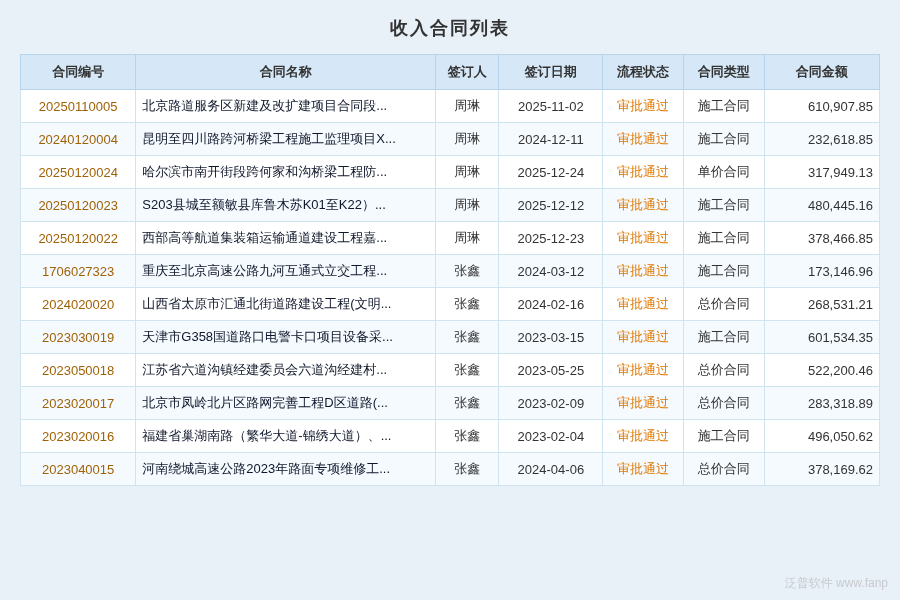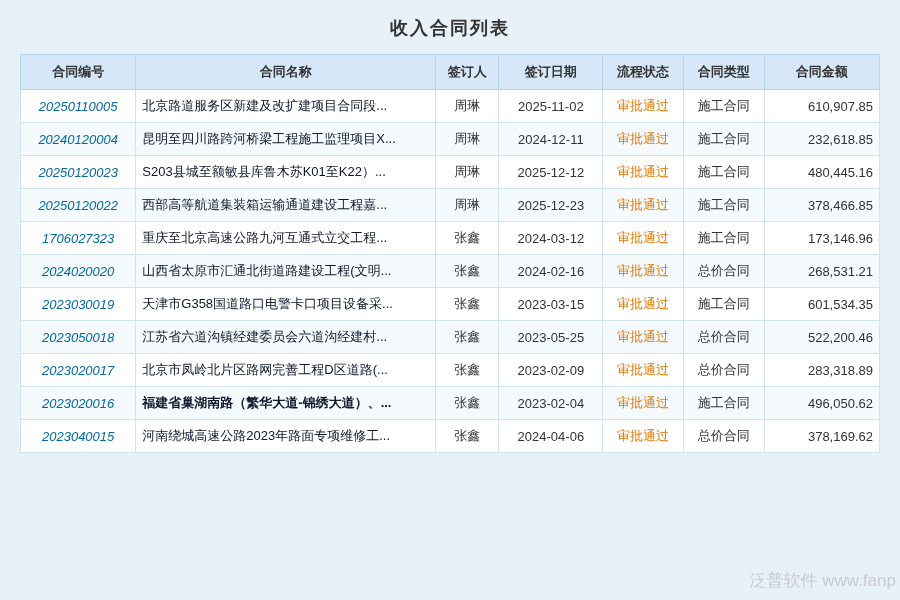--- a/index.html
+++ b/index.html
@@ -56,24 +56,23 @@
       padding: 7px 6px;
       text-align: center;
       color: #333;
       border: 1px solid #d0e4f0;
       white-space: nowrap;
       overflow: hidden;
       text-overflow: ellipsis;
       max-width: 0;
     }
     .data-table tbody td.contract-id {
-      color: #0369a1;
+      color: #a16207;
       cursor: pointer;
       font-weight: 500;
-      font-style: italic;
     }
     .data-table tbody td.contract-name {
       text-align: left;
       color: #0f172a;
       cursor: pointer;
       max-width: 260px;
     }
     .data-table tbody td.amount {
       text-align: right;
       color: #333;
@@ -84,22 +83,22 @@
     .col-id { width: 100px; }
     .col-name { width: 260px; }
     .col-signer { width: 55px; }
     .col-date { width: 90px; }
     .col-status { width: 70px; }
     .col-type { width: 70px; }
     .col-amount { width: 100px; }
     .watermark {
       position: fixed;
       bottom: 8px;
-      right: 4px;
-      font-size: 17px;
+      right: 12px;
+      font-size: 12px;
       color: #bbb;
       opacity: 0.7;
       z-index: 10;
     }
   </style>
 </head>
 <body>
 
 <div class="page-container">
   <div class="page-title">收入合同列表</div>
@@ -129,20 +128,29 @@
         <tr>
           <td class="contract-id col-id">20240120004</td>
           <td class="contract-name col-name" title="昆明至四川路跨河桥梁工程施工监理项目X..." style="max-width: 260px; overflow: hidden; text-overflow: ellipsis; white-space: nowrap;">昆明至四川路跨河桥梁工程施工监理项目X...</td>
           <td class="col-signer">周琳</td>
           <td class="col-date">2024-12-11</td>
           <td class="status col-status">审批通过</td>
           <td class="col-type">施工合同</td>
           <td class="amount col-amount">232,618.85</td>
         </tr>
         <tr>
+          <td class="contract-id col-id">20250120024</td>
+          <td class="contract-name col-name" title="哈尔滨市南开街段跨何家和沟桥梁工程防..." style="max-width: 260px; overflow: hidden; text-overflow: ellipsis; white-space: nowrap;">哈尔滨市南开街段跨何家和沟桥梁工程防...</td>
+          <td class="col-signer">周琳</td>
+          <td class="col-date">2025-12-24</td>
+          <td class="status col-status">审批通过</td>
+          <td class="col-type">单价合同</td>
+          <td class="amount col-amount">317,949.13</td>
+        </tr>
+        <tr>
           <td class="contract-id col-id">20250120023</td>
           <td class="contract-name col-name" title="S203县城至额敏县库鲁木苏K01至K22）..." style="max-width: 260px; overflow: hidden; text-overflow: ellipsis; white-space: nowrap;">S203县城至额敏县库鲁木苏K01至K22）...</td>
           <td class="col-signer">周琳</td>
           <td class="col-date">2025-12-12</td>
           <td class="status col-status">审批通过</td>
           <td class="col-type">施工合同</td>
           <td class="amount col-amount">480,445.16</td>
         </tr>
         <tr>
           <td class="contract-id col-id">20250120022</td>
@@ -193,21 +201,21 @@
           <td class="contract-id col-id">2023020017</td>
           <td class="contract-name col-name" title="北京市凤岭北片区路网完善工程D区道路(..." style="max-width: 260px; overflow: hidden; text-overflow: ellipsis; white-space: nowrap;">北京市凤岭北片区路网完善工程D区道路(...</td>
           <td class="col-signer">张鑫</td>
           <td class="col-date">2023-02-09</td>
           <td class="status col-status">审批通过</td>
           <td class="col-type">总价合同</td>
           <td class="amount col-amount">283,318.89</td>
         </tr>
         <tr>
           <td class="contract-id col-id">2023020016</td>
-          <td class="contract-name col-name" title="福建省巢湖南路（繁华大道-锦绣大道）、..." style="max-width: 260px; overflow: hidden; text-overflow: ellipsis; white-space: nowrap; font-weight: bold;">福建省巢湖南路（繁华大道-锦绣大道）、...</td>
+          <td class="contract-name col-name" title="福建省巢湖南路（繁华大道-锦绣大道）、..." style="max-width: 260px; overflow: hidden; text-overflow: ellipsis; white-space: nowrap;">福建省巢湖南路（繁华大道-锦绣大道）、...</td>
           <td class="col-signer">张鑫</td>
           <td class="col-date">2023-02-04</td>
           <td class="status col-status">审批通过</td>
           <td class="col-type">施工合同</td>
           <td class="amount col-amount">496,050.62</td>
         </tr>
         <tr>
           <td class="contract-id col-id">2023040015</td>
           <td class="contract-name col-name" title="河南绕城高速公路2023年路面专项维修工..." style="max-width: 260px; overflow: hidden; text-overflow: ellipsis; white-space: nowrap;">河南绕城高速公路2023年路面专项维修工...</td>
           <td class="col-signer">张鑫</td>

